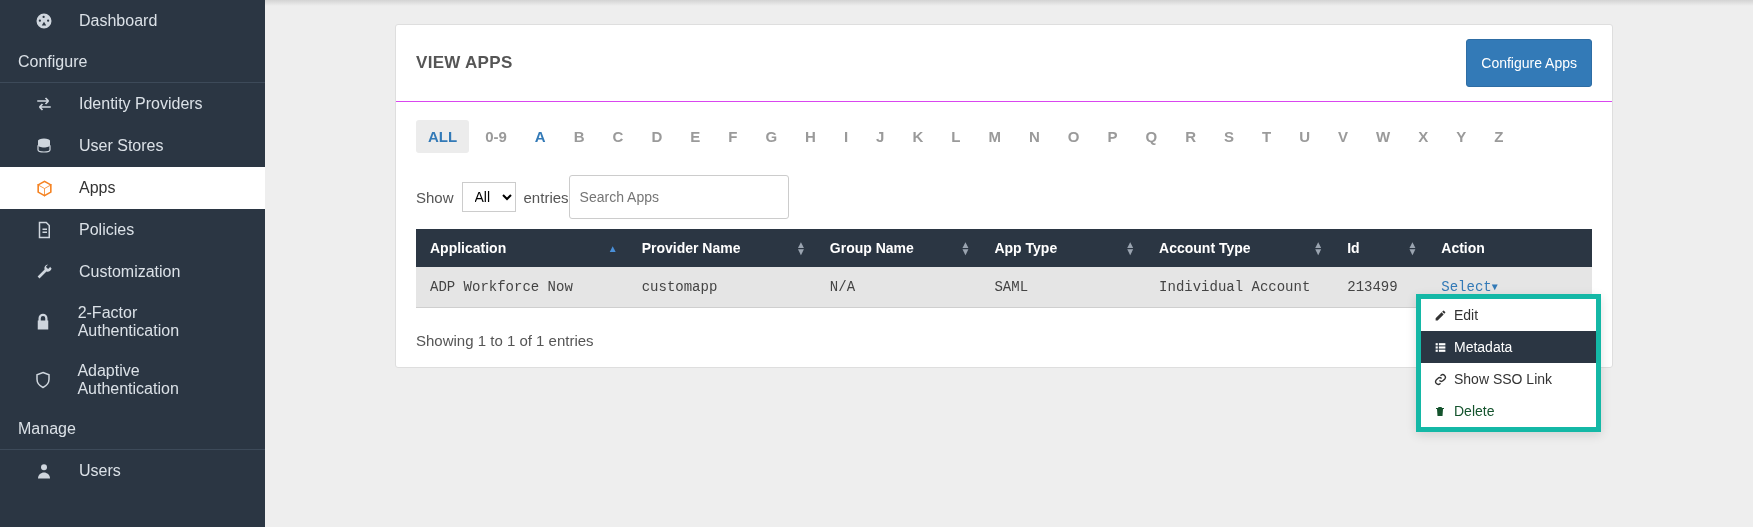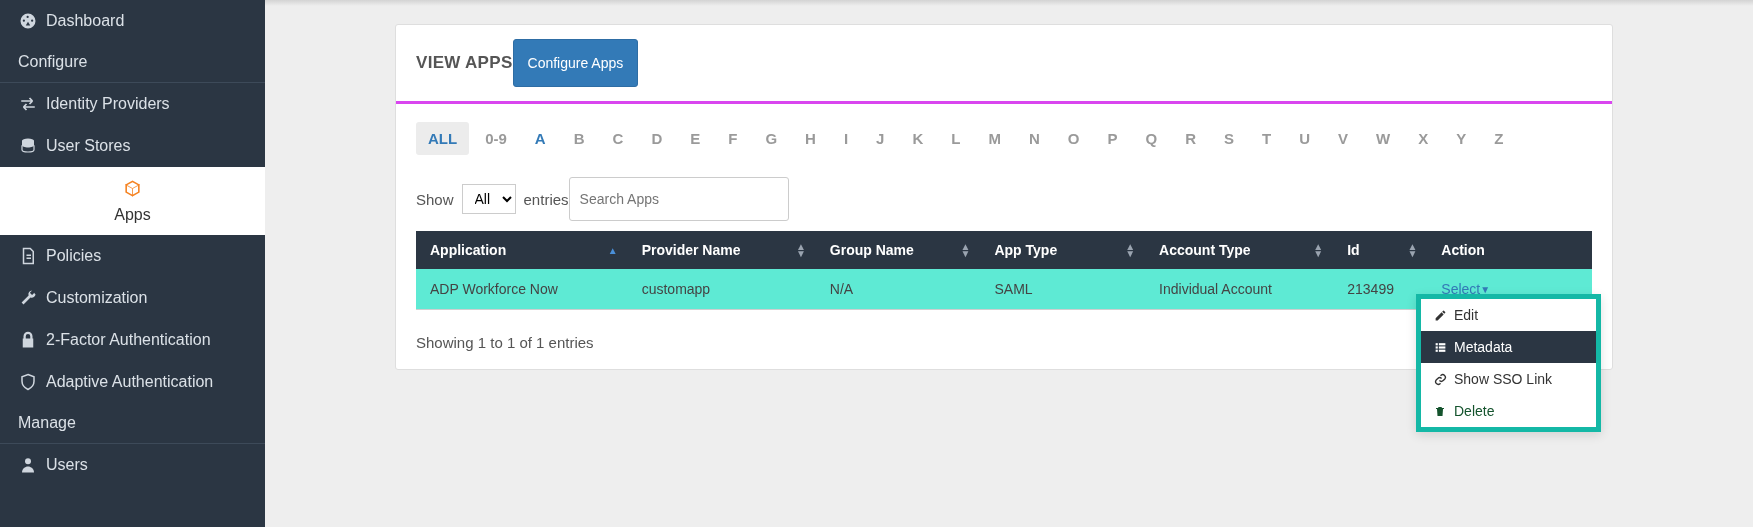--- a/index.html
+++ b/index.html
@@ -20,44 +20,43 @@
     width: 265px;
     background: #2b3643;
     color: #c8d1db;
     flex-shrink: 0;
     display: flex;
     flex-direction: column;
   }
   .side-item {
     display: flex;
     align-items: center;
-    padding: 11px 18px;
-    cursor: pointer;
-    gap: 8px;
+    padding: 11px 34px;
+    cursor: pointer;
+    gap: 25px;
     color: #dbe1e7;
     font-size: 16px;
   }
   .side-item .icon {
     width: 20px;
     height: 20px;
     display: inline-flex;
     align-items: center;
     justify-content: center;
     color: #cfd6de;
   }
   .side-section {
     padding: 11px 18px;
     color: #dbe1e7;
     font-size: 16px;
     cursor: pointer;
   }
   .side-item.active {
     background: #ffffff;
     color: #333;
-    flex-direction: column;
   }
   .side-item.active .icon { color: #f58220; }
   .side-sep {
     border-top: 1px solid #3d4a59;
     margin: 0;
   }
   
   .main {
     flex: 1;
     padding: 0;
@@ -69,22 +68,23 @@
   }
   .panel {
     background: #ffffff;
     margin: 18px 140px 0 130px;
     border: 1px solid #dedede;
     border-radius: 3px;
   }
   .panel-head {
     display: flex;
     align-items: center;
+    justify-content: space-between;
     padding: 14px 20px;
-    border-bottom: 3px solid #d946ef;
+    border-bottom: 1px solid #d946ef;
   }
   .panel-title {
     font-weight: 700;
     font-size: 17px;
     color: #555;
     letter-spacing: 0.3px;
   }
   .btn-primary {
     background: #337ab7;
     color: #fff;
@@ -174,21 +174,22 @@
     transform: translateY(-50%);
     display: flex;
     flex-direction: column;
   }
   .sort-up { color: #4a90d9; }
   table.data tbody td {
     padding: 12px 14px;
     font-size: 14px;
     color: #444;
     border-bottom: 1px solid #cfcfcf;
-    background: #5eead4;
+    background: #e5e5e5;
+    font-family: Liberation Mono, monospace;
   }
   .select-link {
     color: #337ab7;
     cursor: pointer;
     font-size: 14px;
     display: inline-flex;
     align-items: center;
     gap: 0;
   }
   

